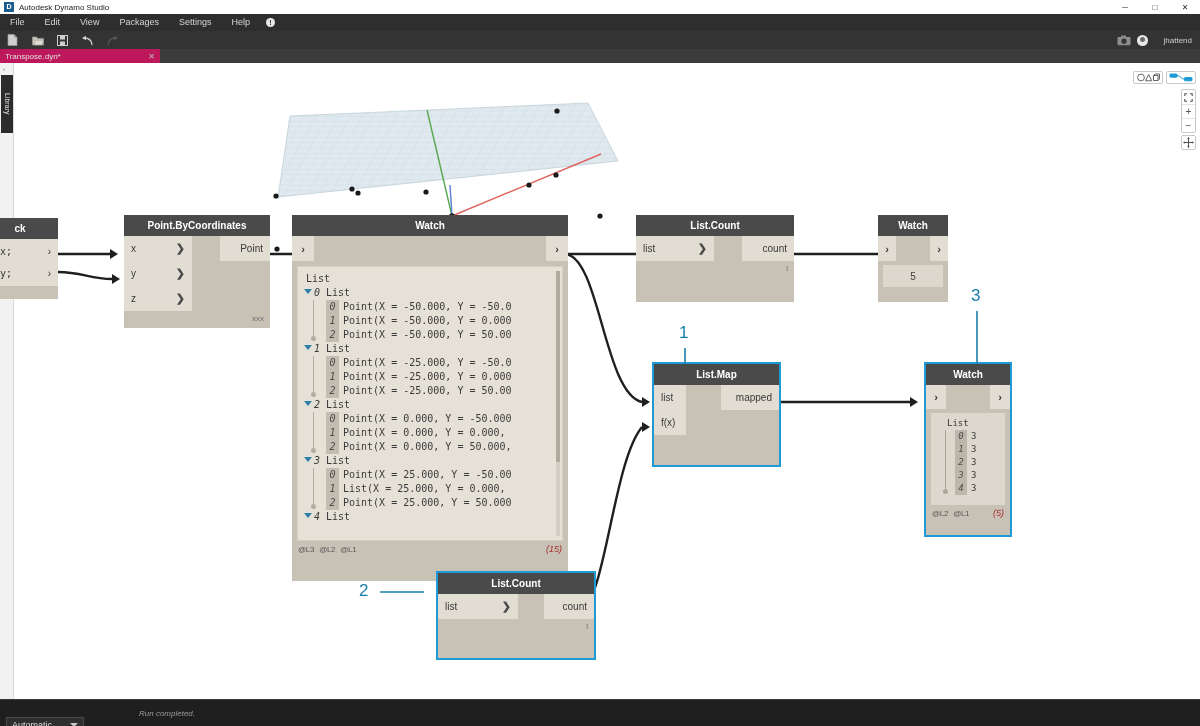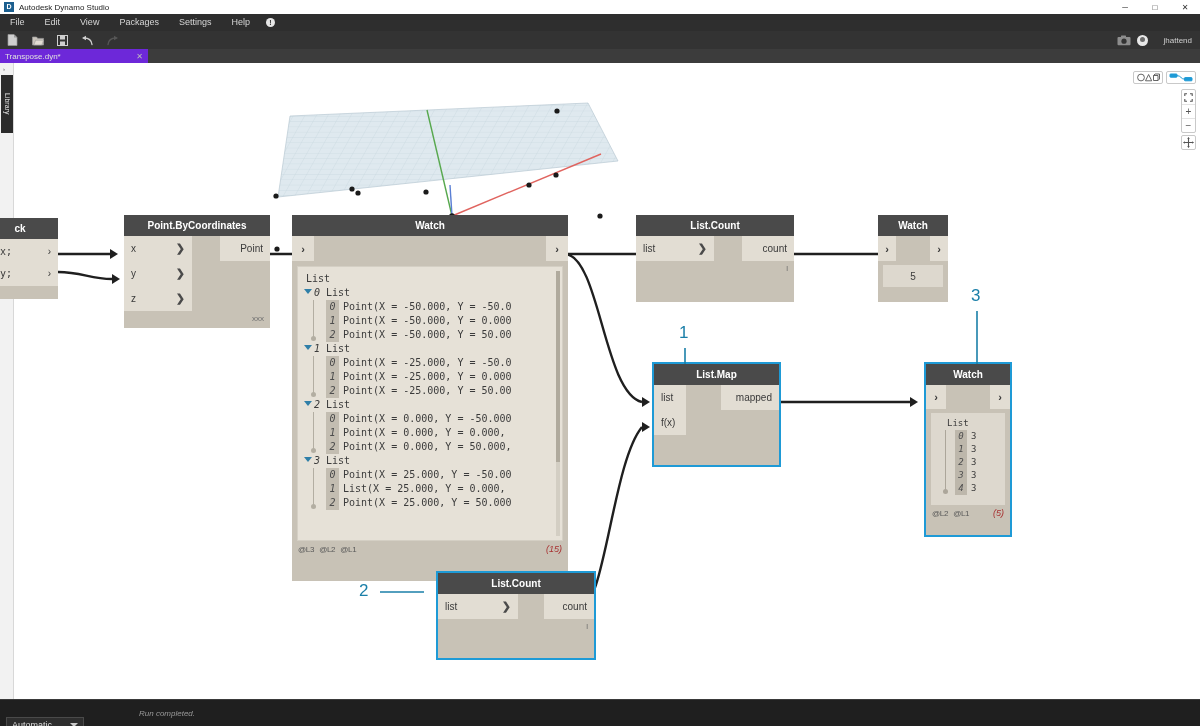--- a/index.html
+++ b/index.html
@@ -62,22 +62,22 @@
     content: ""; position: absolute; left: 3px; top: 2px; width: 5px;
     height: 5px; border-radius: 50%; background: #6b6b6b;
   }
 
   
   .tabbar {
     position: absolute; top: 49px; left: 0; width: 1200px; height: 14px;
     background: #3c3c3c;
   }
   .tab {
-    position: absolute; left: 0; top: 0; width: 148px; height: 14px;
-    background: #6d28d9; display: flex; align-items: center;
+    position: absolute; left: 0; top: 0; width: 160px; height: 14px;
+    background: #be185d; display: flex; align-items: center;
   }
   .tab-label { font-size: 8px; color: #e0e0e0; margin-left: 5px; }
   .tab-close { margin-left: auto; margin-right: 5px; font-size: 8px; color: #bdbdbd; }
 
   
   .canvas {
     position: absolute; top: 63px; left: 0; width: 1200px; height: 636px;
     background: #ffffff; overflow: hidden;
   }
 
@@ -523,20 +523,25 @@
                 <span class="wl-idx">0</span><span>Point(X = 25.000, Y = -50.00</span>
               </div>
               <div class="wl-item">
                 <span class="wl-idx">1</span><span>List(X = 25.000, Y = 0.000,</span>
               </div>
               <div class="wl-item">
                 <span class="wl-idx">2</span><span>Point(X = 25.000, Y = 50.000</span>
               </div>
             </div>
 
+            <div class="wl-group">
+              <span class="caret"></span>
+              <span style="font-style:italic">4</span>
+              <span>List</span>
+            </div>
           </div>
           <div class="watch-scroll">
               <i></i>
             </div>
         </div>
         <div class="watch-foot">
           <span class="lace-tag">@L3</span>
           <span class="lace-tag">@L2</span>
           <span class="lace-tag">@L1</span>
           <span class="count-tag">(15)</span>

